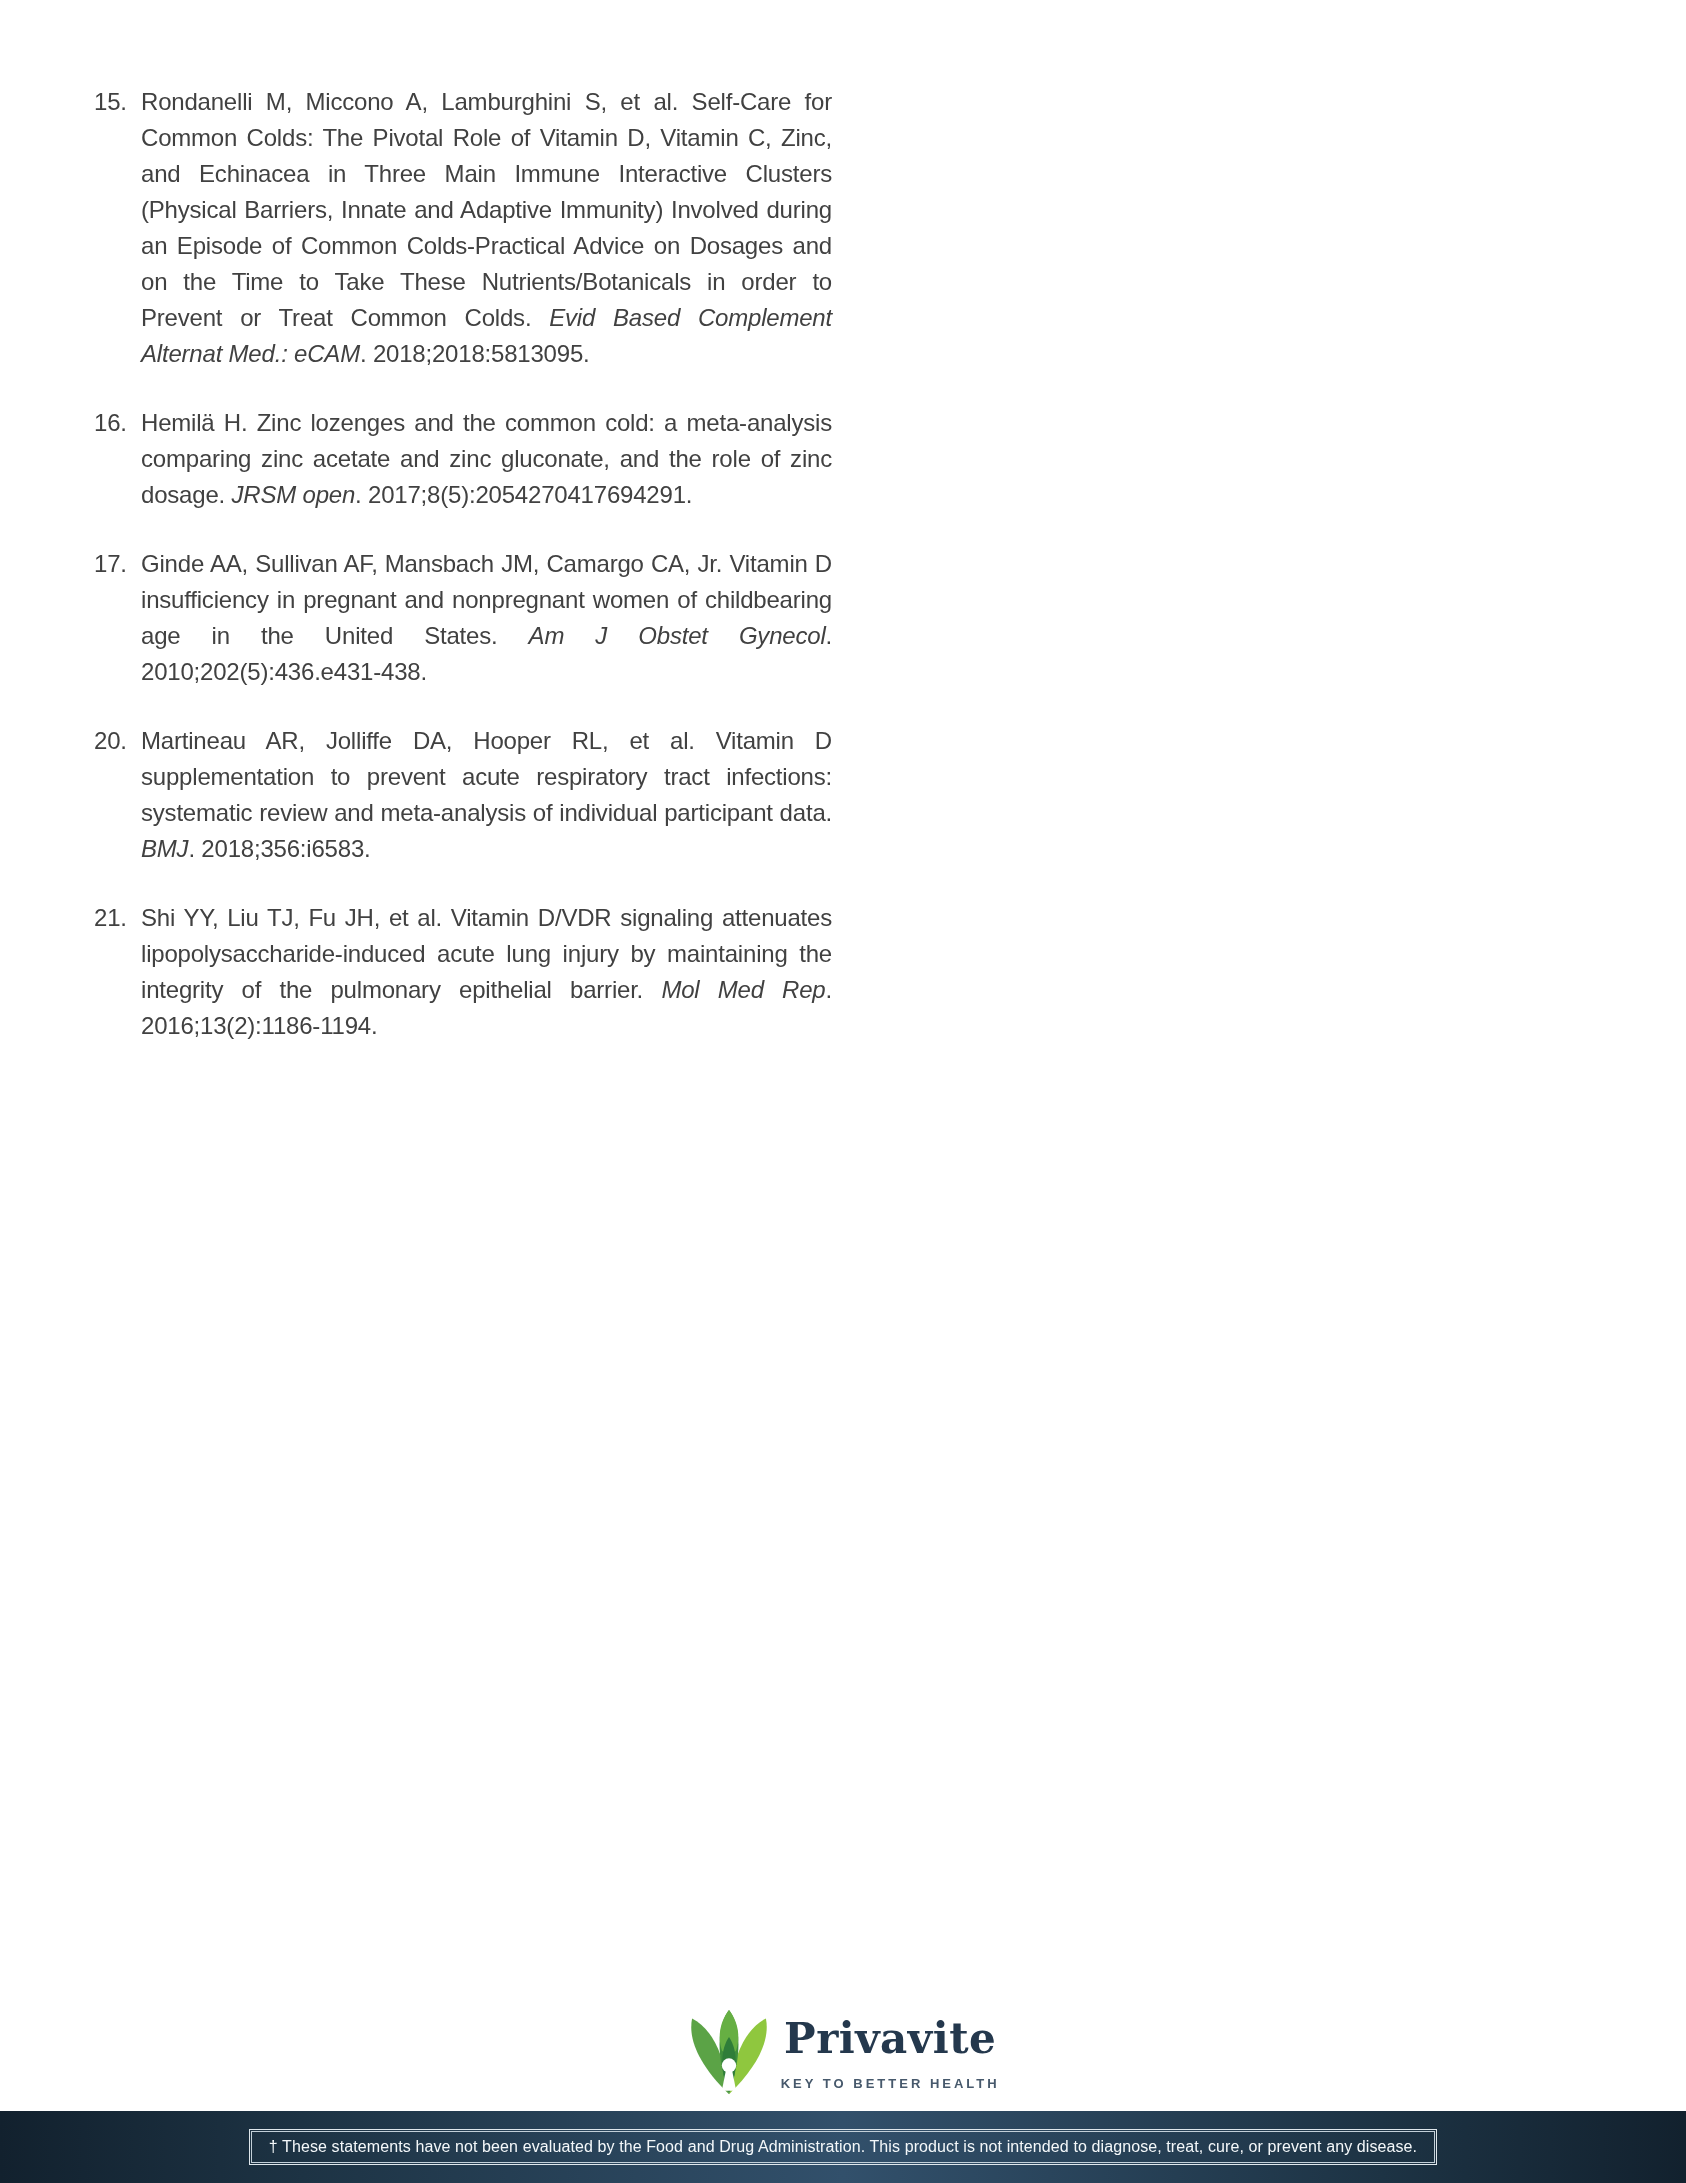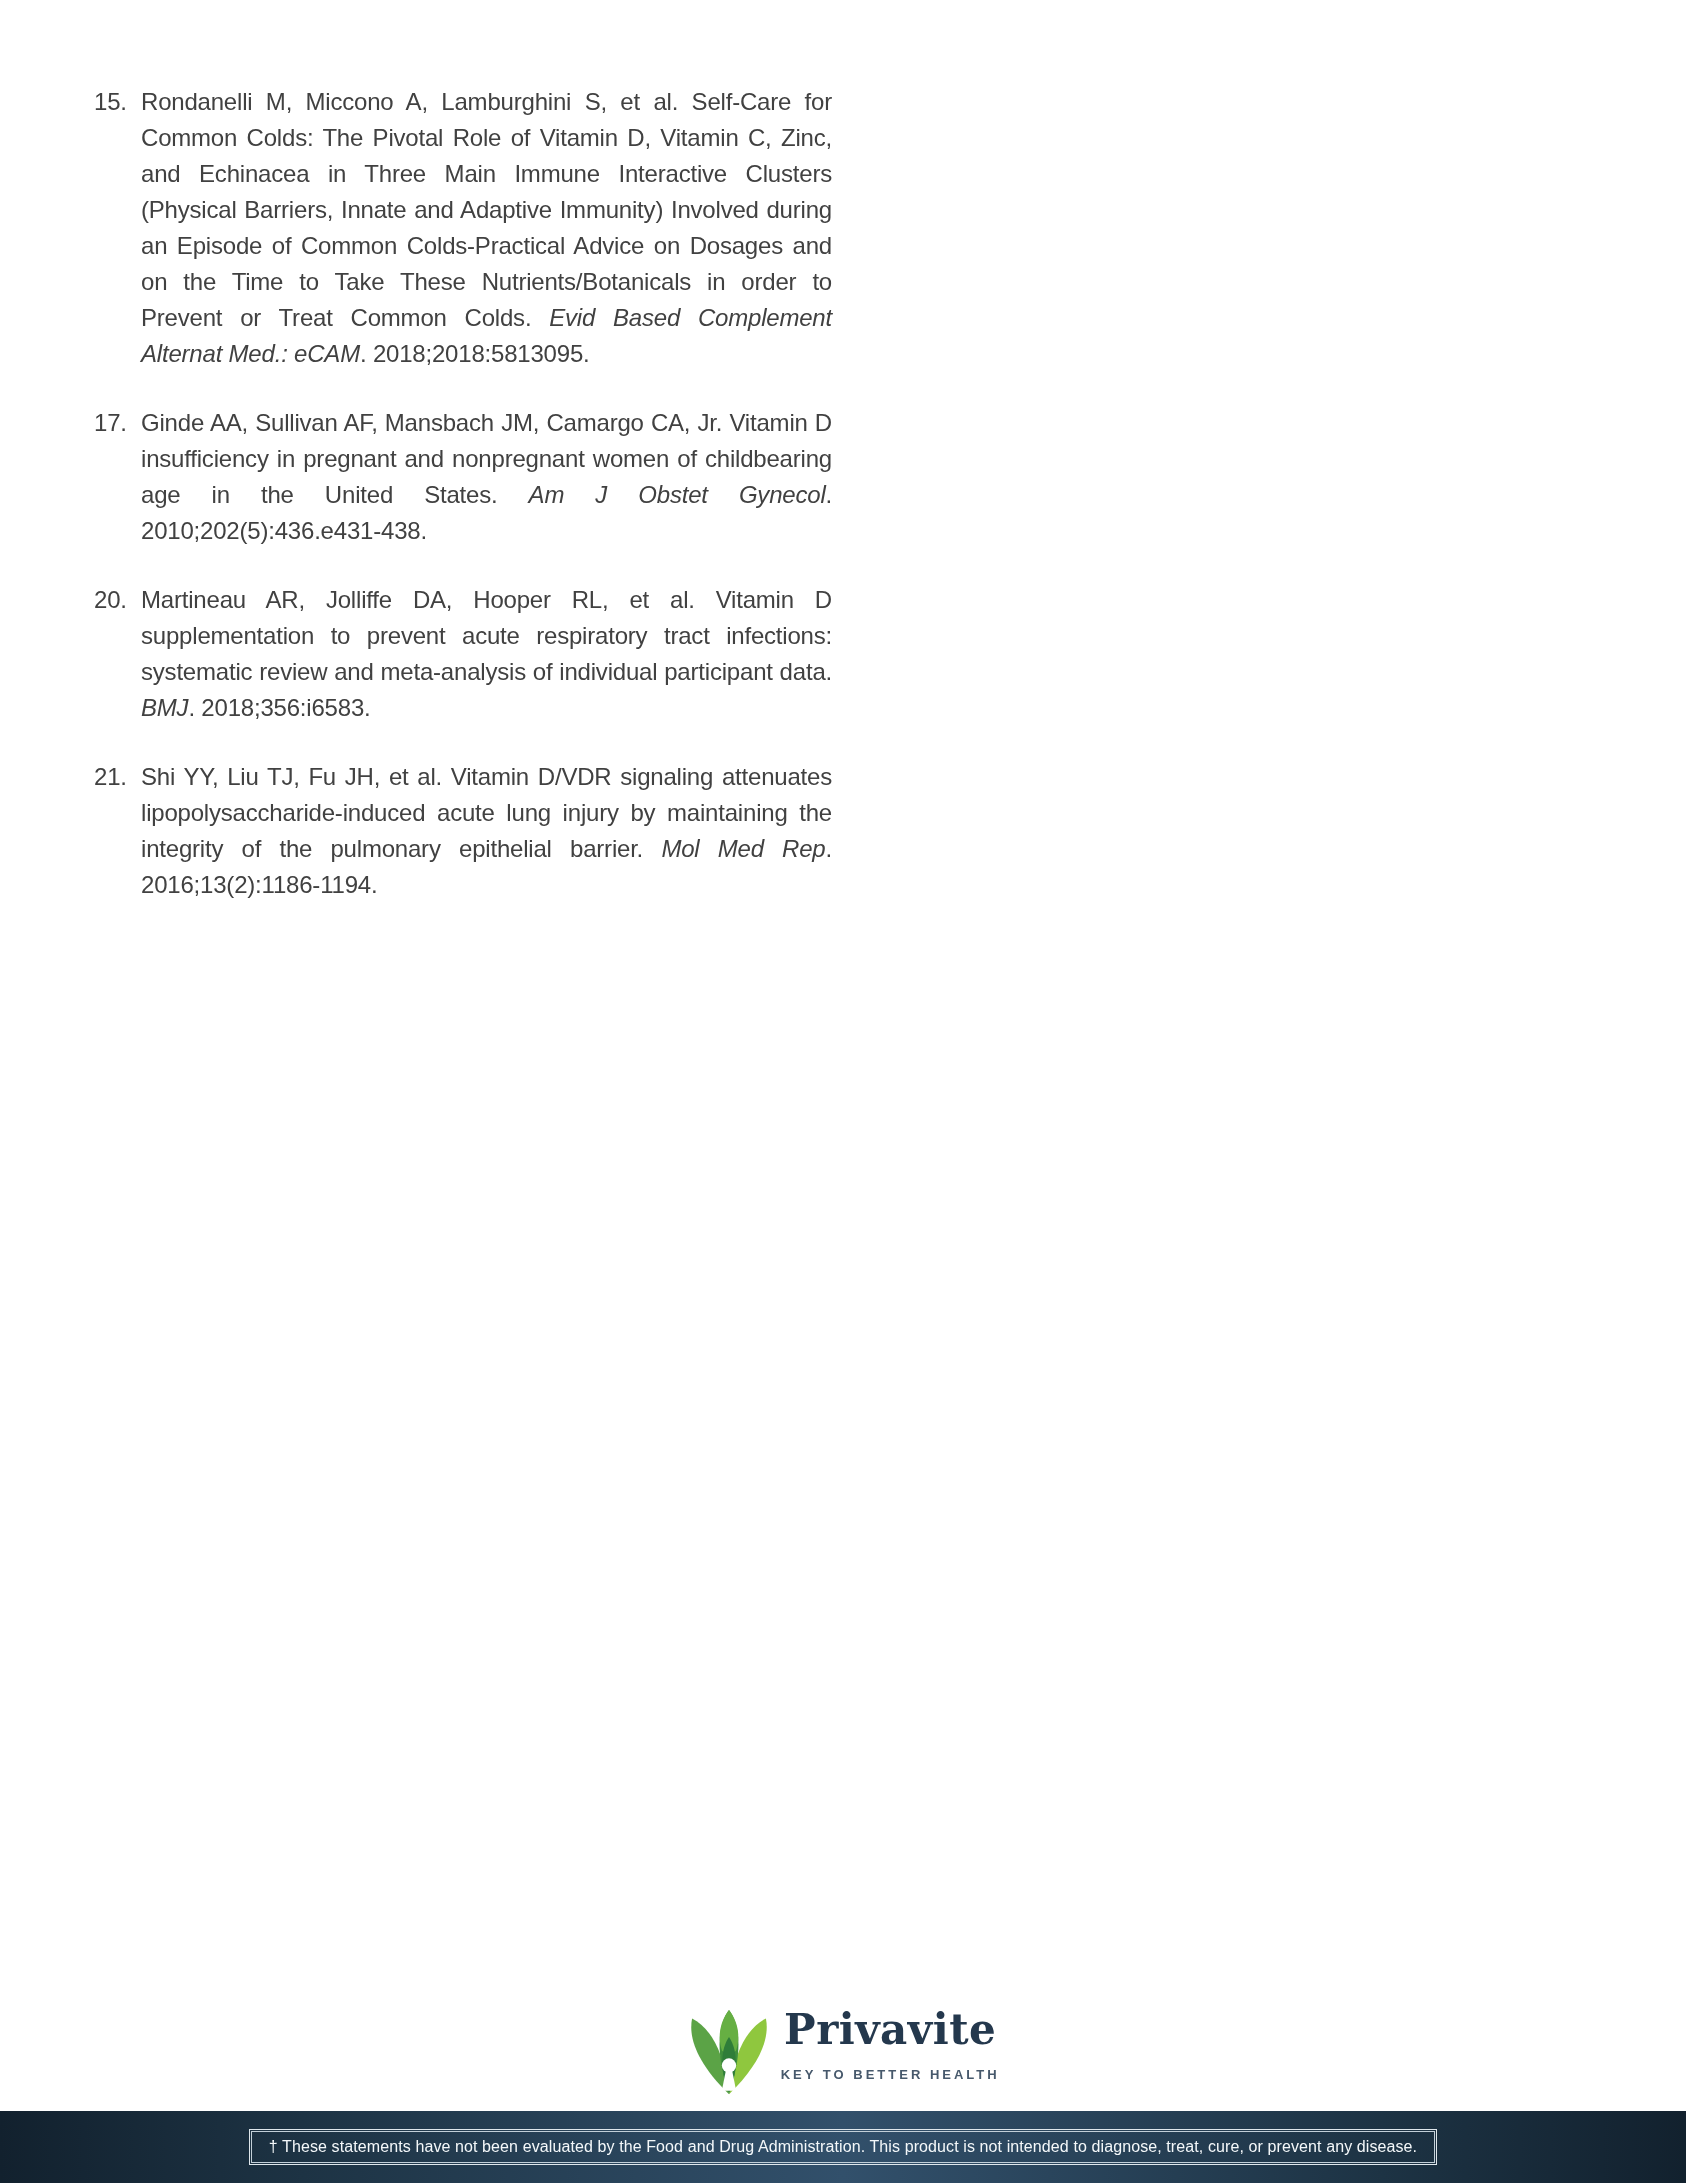--- a/index.html
+++ b/index.html
@@ -35,20 +35,21 @@
   }
   .journal { font-style:italic; }
 
   
   .logo {
     position:absolute;
     left:0; right:0;
     top:2007px;
     display:flex;
     justify-content:center;
+    align-items:center;
     gap:8.4px;
   }
   .logo-mark { width:86px; height:92px; flex:0 0 auto; }
   .logo-text { text-align:center; }
   .brand {
     font-family:"DejaVu Serif", serif;
     font-weight:700;
     font-size:42px;
     line-height:45px;
     color:#24384d;
@@ -91,20 +92,23 @@
 <body>
 
 <div class="page">
 
   <div class="refs">
 
     <div class="ref">
       <span class="ref-num">15.</span><span>Rondanelli M, Miccono A, Lamburghini S, et al. Self-Care for Common Colds: The Pivotal Role of Vitamin D, Vitamin C, Zinc, and Echinacea in Three Main Immune Interactive Clusters (Physical Barriers, Innate and Adaptive Immunity) Involved during an Episode of Common Colds-Practical Advice on Dosages and on the Time to Take These Nutrients/Botanicals in order to Prevent or Treat Common Colds. </span><span class="journal">Evid Based Complement Alternat Med.: eCAM</span><span>. 2018;2018:5813095.</span>
     </div>
 
+    <div class="ref">
+      <span class="ref-num">16.</span><span>Hemilä H. Zinc lozenges and the common cold: a meta-analysis comparing zinc acetate and zinc gluconate, and the role of zinc dosage. </span><span class="journal">JRSM open</span><span>. 2017;8(5):2054270417694291.</span>
+    </div>
 
     <div class="ref">
       <span class="ref-num">17.</span><span>Ginde AA, Sullivan AF, Mansbach JM, Camargo CA, Jr. Vitamin D insufficiency in pregnant and nonpregnant women of childbearing age in the United States. </span><span class="journal">Am J Obstet Gynecol</span><span>. 2010;202(5):436.e431-438.</span>
     </div>
 
 
 
     <div class="ref">
       <span class="ref-num">20.</span><span>Martineau AR, Jolliffe DA, Hooper RL, et al. Vitamin D supplementation to prevent acute respiratory tract infections: systematic review and meta-analysis of individual participant data. </span><span class="journal">BMJ</span><span>. 2018;356:i6583.</span>
     </div>

